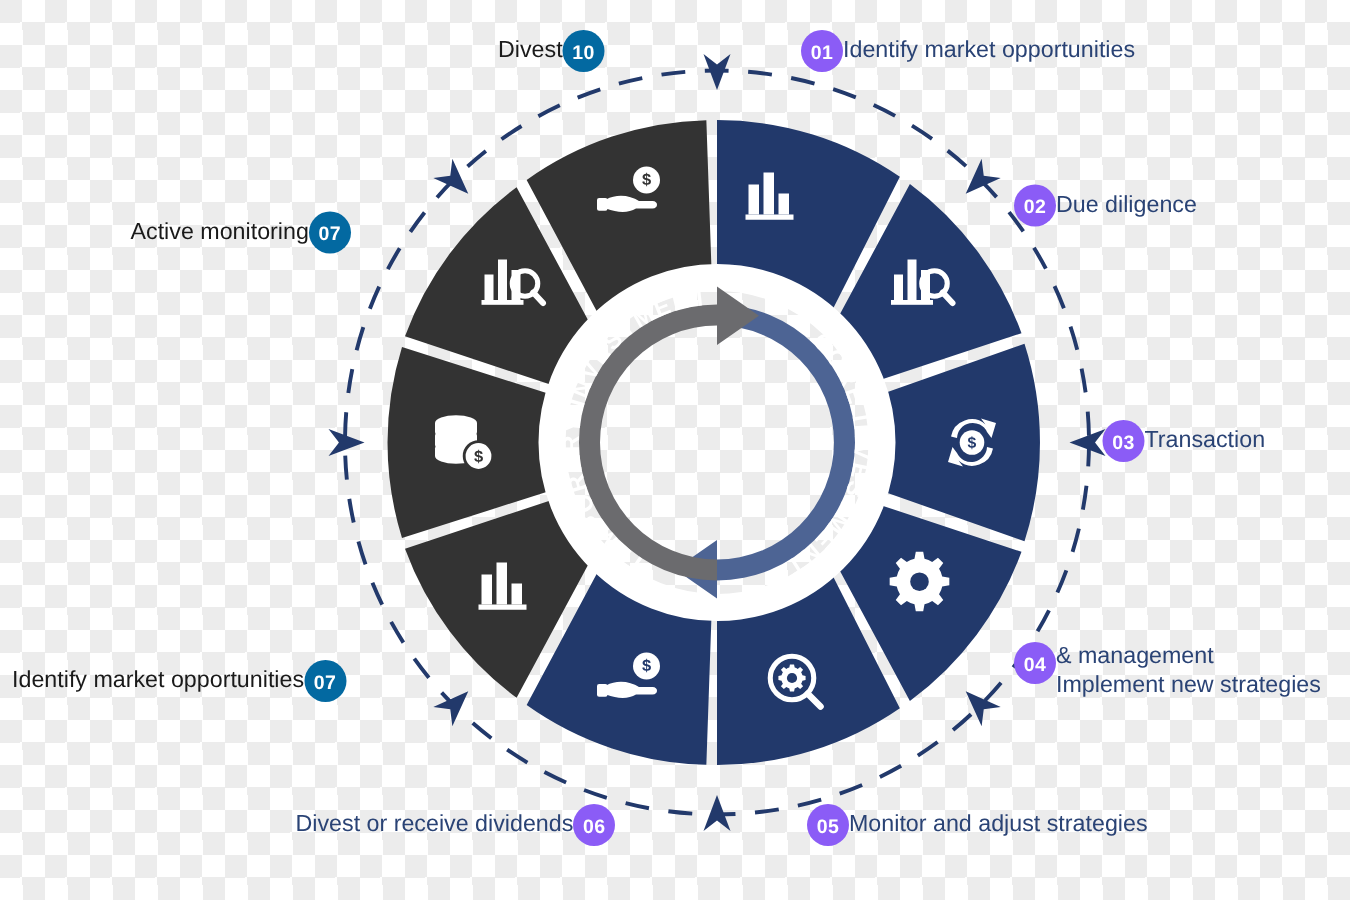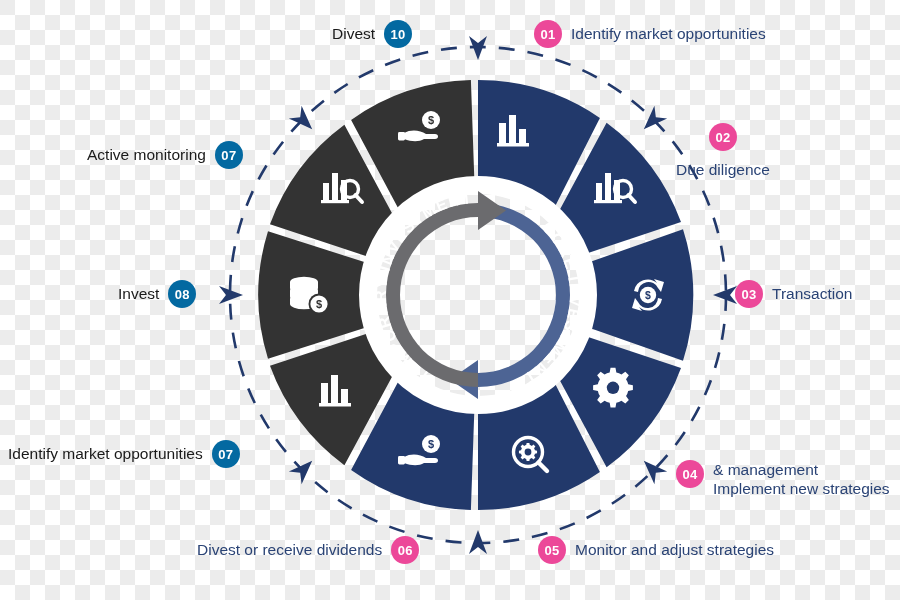--- a/index.html
+++ b/index.html
@@ -6,29 +6,29 @@
   body{
     width:900px;height:600px;
     font-family:"Liberation Sans", sans-serif;
     background:
       repeating-conic-gradient(#ffffff 0% 25%, #ececec 0% 50%) 0 0 / 30px 30px;
     position:relative;overflow:hidden;
   }
   #stage{position:absolute;inset:0;}
   svg.wheel{position:absolute;left:0;top:0;width:900px;height:600px;}
 
-  .lbl{position:absolute;display:flex;align-items:center;gap:9px;white-space:nowrap;}
+  .lbl{position:absolute;display:flex;align-items:center;white-space:nowrap;}
   .lbl .num{
     width:28px;height:28px;border-radius:50%;
     display:flex;align-items:center;justify-content:center;
     color:#ffffff;font-size:13px;font-weight:bold;letter-spacing:.3px;
     flex:0 0 auto;
   }
   .lbl .txt{font-size:15.5px;line-height:1.25;}
-  .lbl.core .num{background:#ec4899;}
+  .lbl.core .num{background:#8b5cf6;}
   .lbl.core .txt{color:#2a4375;}
   .lbl.temp .num{background:#0369a1;}
   .lbl.temp .txt{color:#1a1a1a;}
   .lbl.rightside{flex-direction:row;}
   .lbl.leftside{flex-direction:row;}
 </style>
 </head>
 <body>
 
 <div id="stage">
@@ -266,31 +266,31 @@
       </text>
     </g>
   </g>
 </svg>
 
 <div class="lbl core rightside" style="left:534px; top:20px;">
   <div class="num">01</div>
   <div class="txt">Identify market opportunities</div>
 </div>
 
-<div class="lbl core rightside" style="left:676px; top:123px;flex-direction:column;">
+<div class="lbl core rightside" style="left:676px; top:123px;">
   <div class="num">02</div>
   <div class="txt">Due diligence</div>
 </div>
 
 <div class="lbl core rightside" style="left:735px; top:280px;">
   <div class="num">03</div>
   <div class="txt">Transaction</div>
 </div>
 
-<div class="lbl core rightside" style="left:676px; top:460px; align-items:flex-start;">
+<div class="lbl core rightside" style="left:676px; top:428px; align-items:flex-start;">
   <div class="num">04</div>
   <div class="txt">
     <div>&amp; management</div>
     <div>Implement new strategies</div>
   </div>
 </div>
 
 <div class="lbl core rightside" style="left:538px; top:536px;">
   <div class="num">05</div>
   <div class="txt">Monitor and adjust strategies</div>
@@ -299,24 +299,20 @@
 <div class="lbl core leftside" style="left:197px; top:536px;">
   <div class="txt">Divest or receive dividends</div>
   <div class="num">06</div>
 </div>
 
 <div class="lbl temp leftside" style="left:8px; top:440px;">
   <div class="txt">Identify market opportunities</div>
   <div class="num">07</div>
 </div>
 
-<div class="lbl temp leftside" style="left:118px; top:280px;">
-  <div class="txt">Invest</div>
-  <div class="num">08</div>
-</div>
 
 <div class="lbl temp leftside" style="left:87px; top:141px;text-align:right;">
   <div class="txt">Active monitoring</div>
   <div class="num">07</div>
 </div>
 
 <div class="lbl temp leftside" style="left:332px; top:20px;">
   <div class="txt">Divest</div>
   <div class="num">10</div>
 </div>

